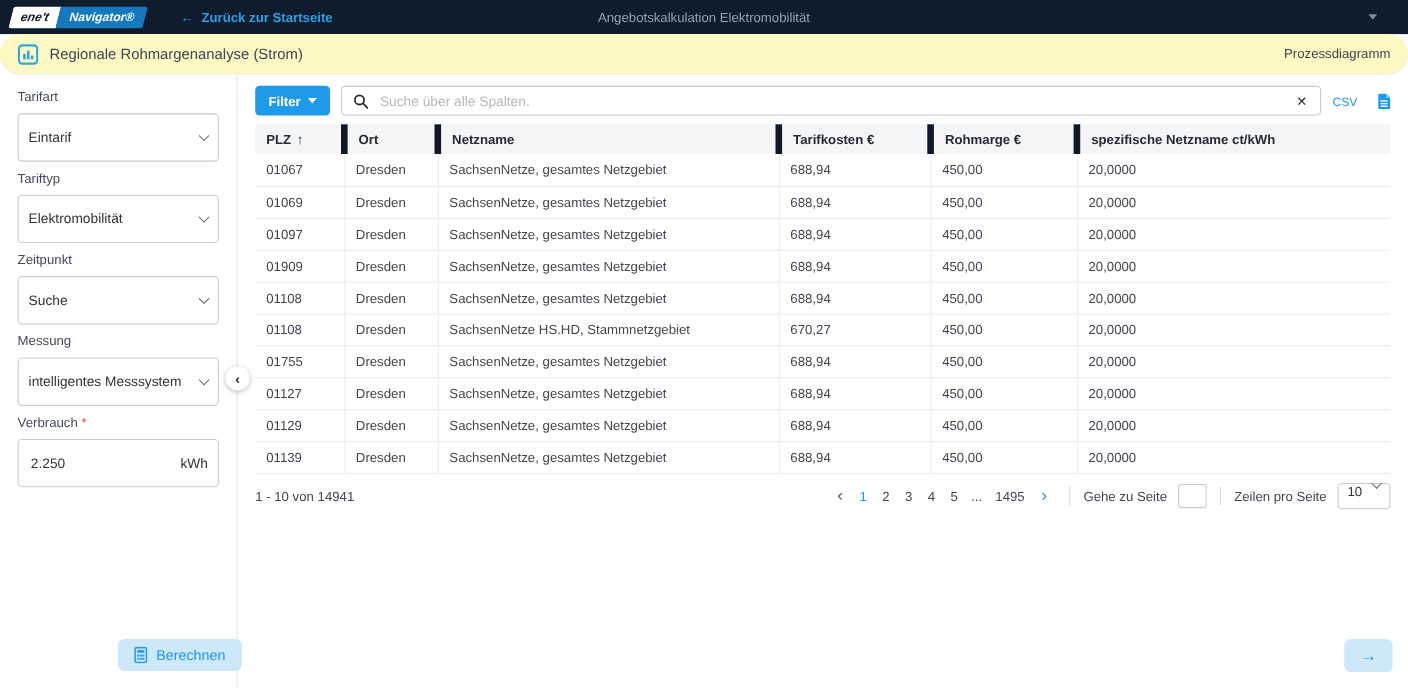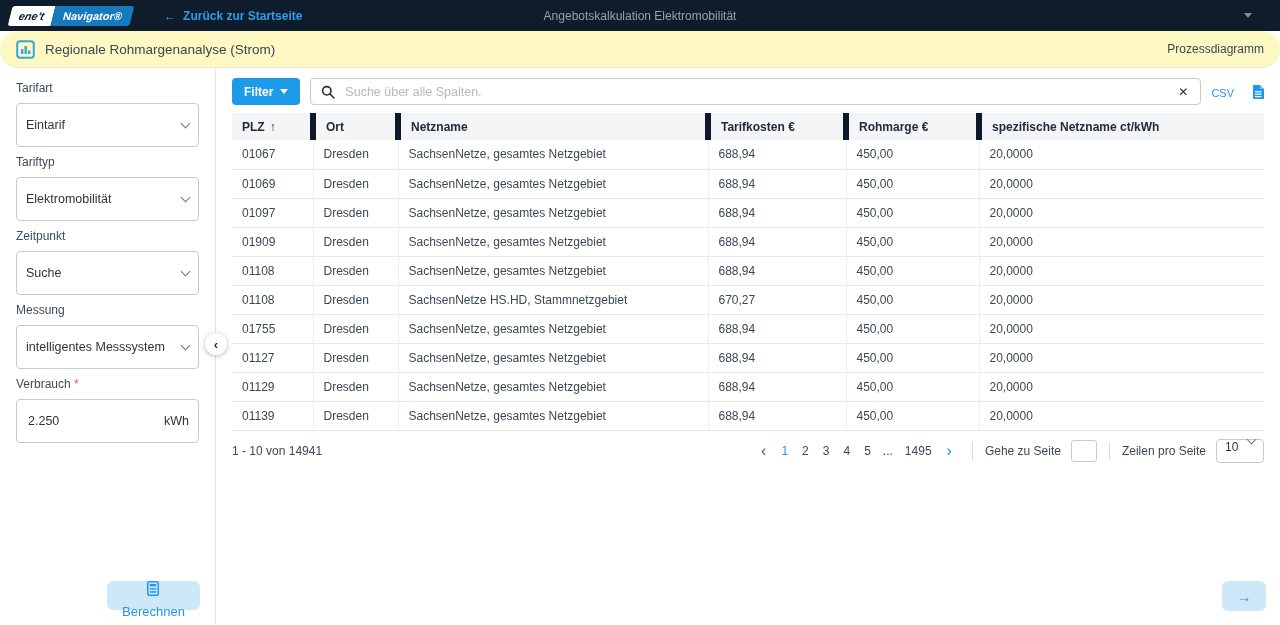--- a/index.html
+++ b/index.html
@@ -41,21 +41,21 @@
     padding:0 9px; font-size:12.5px; color:#333; background:#fff; cursor:pointer; }
   .chev { width:7px; height:7px; border-right:1.5px solid #6b7680; border-bottom:1.5px solid #6b7680;
     transform:rotate(45deg); margin-top:-4px; flex:none; }
   .unit-input input { border:none; outline:none; flex:1; font-size:12.5px; color:#333; width:80px; font-family:inherit; }
   .unit { font-size:12.5px; color:#333; }
   .collapse-btn { position:absolute; top:333px; left:205px; width:22px; height:22px; border-radius:50%;
     background:#fff; box-shadow:0 1px 5px rgba(0,0,0,.28); display:flex; align-items:center;
     justify-content:center; font-size:13px; font-weight:bold; color:#22303e; cursor:pointer; z-index:6; }
   .calc-btn { position:absolute; bottom:15px; left:107px; height:29px; background:#cde9f9; color:#2196f3;
     border:none; border-radius:6px; font-size:13px; font-family:inherit;
-    display:flex; align-items:center; gap:8px; padding:0 15px; cursor:pointer;flex-direction:column; }
+    display:flex; align-items:center; gap:8px; padding:0 15px; cursor:pointer; }
   
   .main { position:absolute; top:68px; left:217px; right:0; bottom:0; }
   .toolbar { display:flex; align-items:center; margin:10px 16px 0 15px; gap:10px; }
   .filter-btn { background:#1e9be8; color:#fff; border:none; border-radius:4px; height:27px;
     padding:0 12px; font-size:12px; font-weight:bold; font-family:inherit;
     display:flex; align-items:center; gap:7px; cursor:pointer; }
   .filter-caret { width:0; height:0; border-left:4px solid transparent;
     border-right:4px solid transparent; border-top:5px solid #fff; }
   .search-box { flex:1; height:27px; border:1px solid #c6cbd0; border-radius:4px;
     display:flex; align-items:center; padding:0 10px; gap:8px; background:#fff; }

